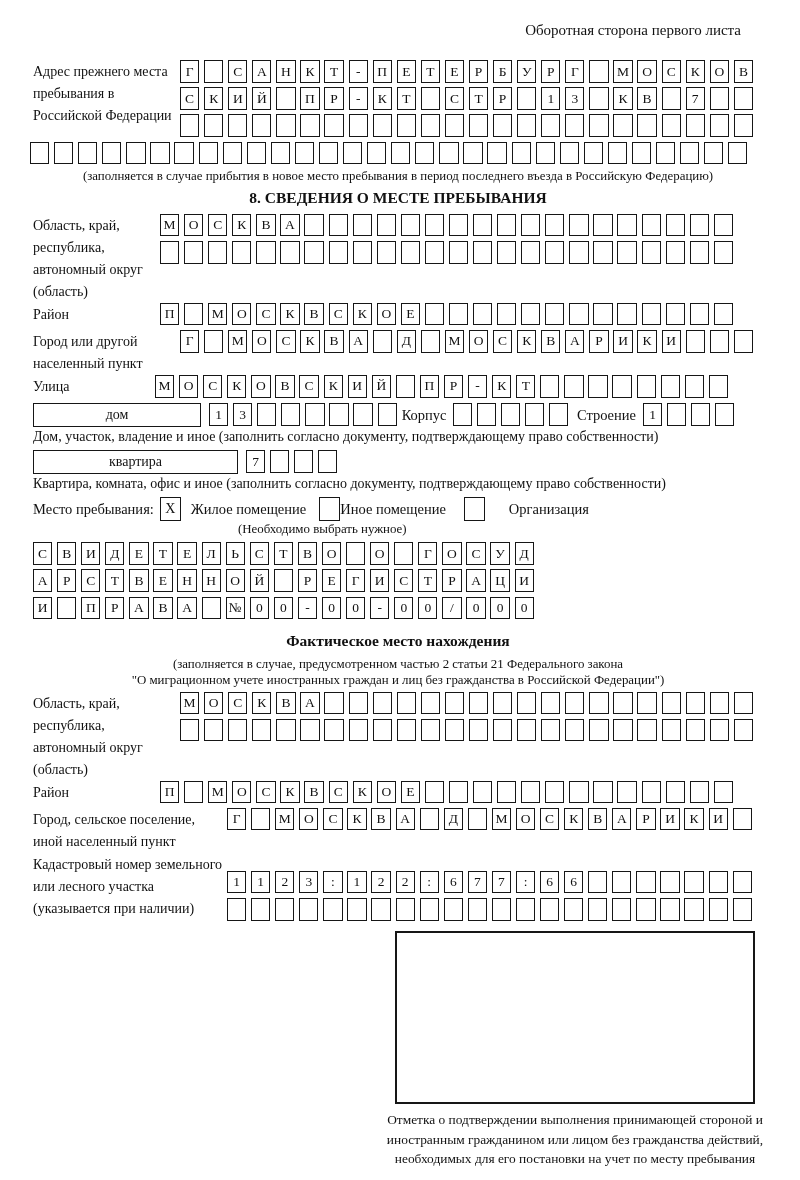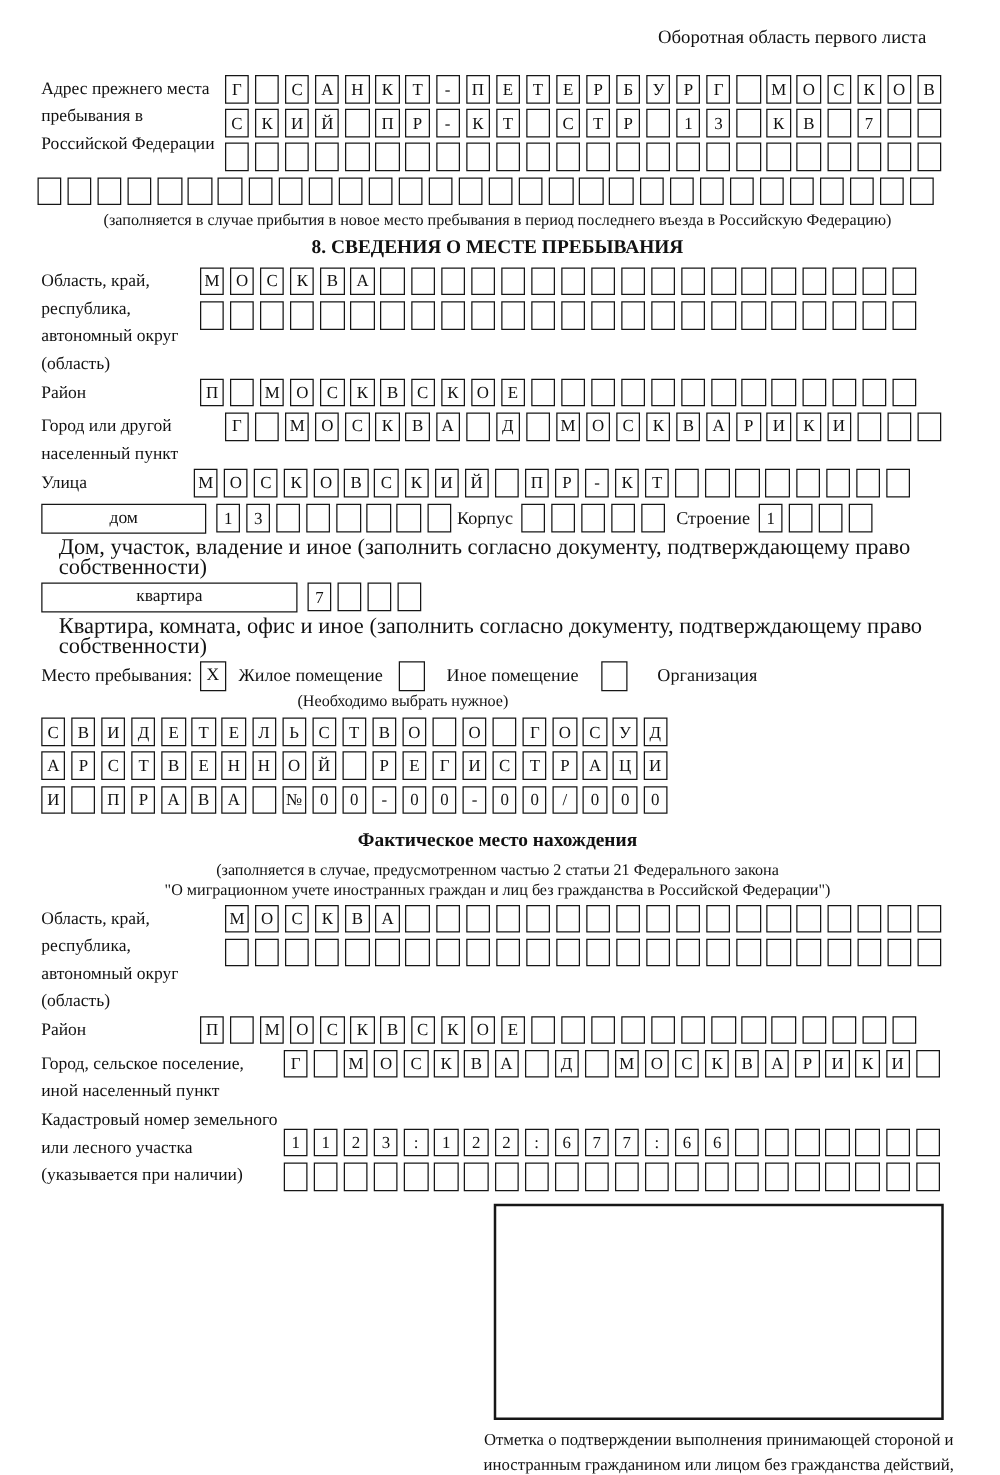--- a/index.html
+++ b/index.html
@@ -20,41 +20,41 @@
         font-size:13.5px; line-height:1; }
 
   .hint { text-align:center; font-size:12.9px; line-height:15px; margin:2px 0 3px; }
   .sect-title { text-align:center; font-weight:bold; font-size:15.5px; margin:5px 0 7px; }
 
   .houserow { display:flex; align-items:flex-start; margin:1px 0 2px; }
   .widebox { box-sizing:border-box; flex:none; border:1.6px solid #161616; height:24px;
              display:flex; align-items:center; justify-content:center; font-size:14px; }
   .inlinelbl { flex:none; font-size:14.5px; line-height:24px; }
 
-  .caption { font-size:18px; line-height:16px; margin:2px 14px 5px; }
+  .caption { font-size:14px; line-height:16px; margin:2px 0 5px; }
 
   .stayrow { display:flex; align-items:center; font-size:14.5px; margin:3px 0 1px; }
   .chk { box-sizing:border-box; flex:none; width:21px; height:24px; border:1.6px solid #161616;
          display:flex; align-items:center; justify-content:center; font-size:14px; }
 
   .choose-hint { font-size:12.9px; margin:0 0 5px 205px; }
 
   .stamp-box { box-sizing:border-box; width:360px; height:173px; border:2px solid #161616;
                margin:6px 0 6px 362px; }
   .stamp-note { width:450px; margin-left:317px; text-align:center; font-size:13.4px; line-height:19.5px; }
 
   .mt8 { margin-top:8px; } .mt4 { margin-top:4px; }
   .pt18 { padding-top:18px; }
 </style>
 </head>
 <body>
 
 <div class="page">
 
-  <div class="hdr">Оборотная область первого листа</div>
+  <div class="hdr">Оборотная сторона первого листа</div>
 
   <div class="group">
     <div class="glabel w147">Адрес прежнего места пребывания в Российской Федерации</div>
     <div class="boxcol">
       <div class="boxrow">
           <div class="cb">Г</div>
           <div class="cb"></div>
           <div class="cb">С</div>
           <div class="cb">А</div>
           <div class="cb">Н</div>
@@ -310,21 +310,21 @@
         <div class="cb"></div>
         <div class="cb"></div>
         <div class="cb"></div>
         <div class="cb"></div>
         <div class="cb"></div>
         <div class="cb"></div>
       </div>
   </div>
 
   <div class="houserow">
-    <div class="widebox" style="width:132px; margin-right:8px;">дом</div>
+    <div class="widebox" style="width:168px; margin-right:8px;">дом</div>
     <div class="boxrow" style="margin-bottom:0;">
         <div class="cb">1</div>
         <div class="cb">3</div>
         <div class="cb"></div>
         <div class="cb"></div>
         <div class="cb"></div>
         <div class="cb"></div>
         <div class="cb"></div>
         <div class="cb"></div>
       </div>
@@ -355,21 +355,21 @@
         <div class="cb"></div>
       </div>
   </div>
   <div class="caption">Квартира, комната, офис и иное (заполнить согласно документу, подтверждающему право собственности)</div>
 
   <div class="stayrow">
     <span>Место пребывания:</span>
     <span class="chk" style="margin-left:6px;">X</span>
     <span style="margin-left:10px;">Жилое помещение</span>
     <span class="chk" style="margin-left:13px;"></span>
-    <span style="margin-left:17px;">Иное помещение</span>
+    <span style="">Иное помещение</span>
     <span class="chk" style="margin-left:18px;"></span>
     <span style="margin-left:24px;text-align:right;">Организация</span>
   </div>
   <div class="choose-hint">(Необходимо выбрать нужное)</div>
 
   <div class="group">
     <div class="boxcol">
       <div class="boxrow">
           <div class="cb">С</div>
           <div class="cb">В</div>

